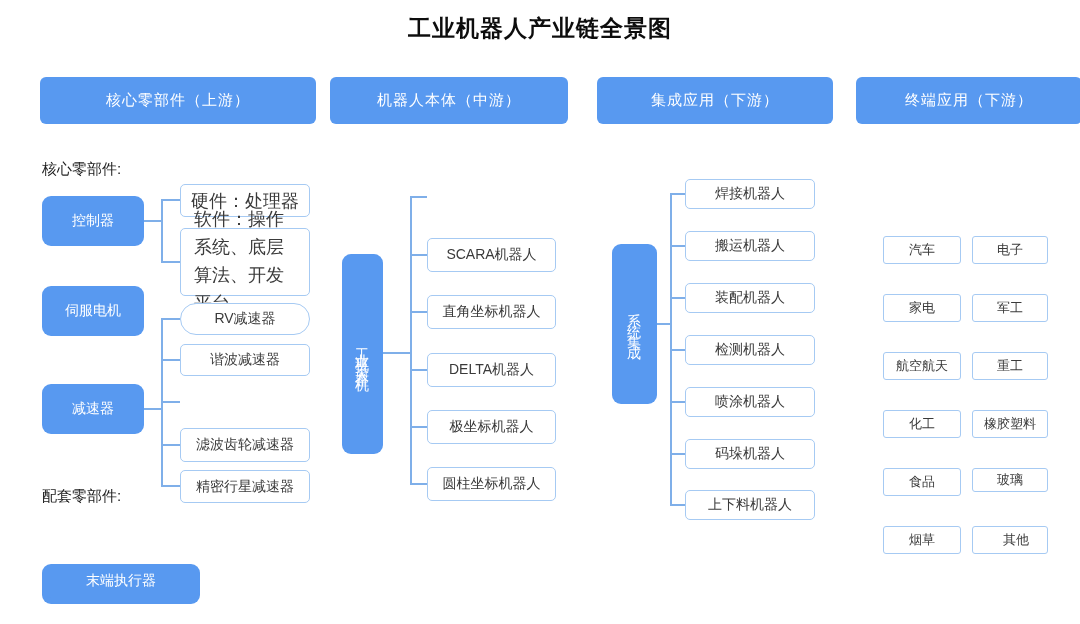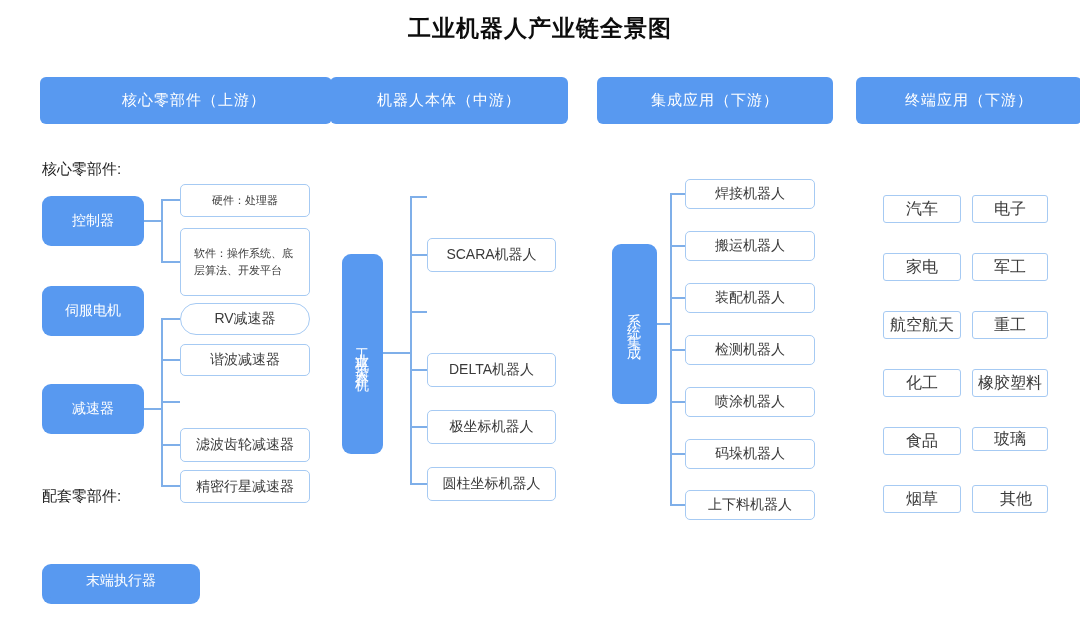--- a/index.html
+++ b/index.html
@@ -19,42 +19,42 @@
   }
   .bnode{
     position:absolute;background:var(--node-blue);color:#fff;border-radius:9px;
     display:flex;align-items:center;justify-content:center;font-size:14px;
   }
   .wbox{
     position:absolute;background:#fff;border:1.5px solid var(--box-border-blue);
     border-radius:5px;display:flex;align-items:center;justify-content:center;
     font-size:14px;color:#3a3a3a;box-sizing:border-box;
   }
-  .wbox.lg{font-size:11px;}
+  .wbox.lg{font-size:18px;}
   .wbox.txt-left{justify-content:flex-start;text-align:left;padding:6px 13px;line-height:1.55;}
   .ibox{
     position:absolute;background:#fff;border:1px solid var(--box-border-blue);
     border-radius:3px;display:flex;align-items:center;justify-content:center;
-    font-size:16px;color:#3a3a3a;box-sizing:border-box;
+    font-size:13px;color:#3a3a3a;box-sizing:border-box;margin-top:41px;
   }
   .vtext{writing-mode:vertical-rl;text-orientation:upright;letter-spacing:5px;}
   .vtext.wide{letter-spacing:11px;}
   .lbl{position:absolute;font-size:15px;color:#1c1c1c;}
   .hl,.vl{position:absolute;background:var(--connector-blue);}
   .hl{height:2px;}
   .vl{width:2px;}
 </style>
 </head>
 <body>
 
 <div id="stage" style="--node-blue: #5899F0; --connector-blue: #7FAFE9; --box-border-blue: #A6CAF3;">
 
   <div class="title">工业机器人产业链全景图</div>
 
-  <div class="hdr" style="left:40px;top:77px;width:276px;padding-left:16px;">核心零部件（上游）</div>
+  <div class="hdr" style="left:40px;top:77px;width:276px;">核心零部件（上游）</div>
   <div class="hdr" style="left:330px;top:77px;width:238px;">机器人本体（中游）</div>
   <div class="hdr" style="left:597px;top:77px;width:236px;">集成应用（下游）</div>
   <div class="hdr" style="left:856px;top:77px;width:226px;">终端应用（下游）</div>
 
   <div class="lbl" style="left:42px;top:160px;">核心零部件:</div>
 
   <div class="bnode" style="left:42px;top:196px;width:102px;height:50px;">控制器</div>
   <div class="bnode" style="left:42px;top:286px;width:102px;height:50px;">伺服电机</div>
   <div class="bnode" style="left:42px;top:384px;width:102px;height:50px;">减速器</div>
 
@@ -90,20 +90,21 @@
   <div class="hl" style="left:383px;top:352px;width:28px;"></div>
   <div class="vl" style="left:410px;top:196px;height:289px;"></div>
   <div class="hl" style="left:410px;top:196px;width:17px;"></div>
   <div class="hl" style="left:410px;top:254px;width:17px;"></div>
   <div class="hl" style="left:410px;top:311px;width:17px;"></div>
   <div class="hl" style="left:410px;top:369px;width:17px;"></div>
   <div class="hl" style="left:410px;top:426px;width:17px;"></div>
   <div class="hl" style="left:410px;top:483px;width:17px;"></div>
 
   <div class="wbox" style="left:427px;top:238px;width:129px;height:34px;">SCARA机器人</div>
+  <div class="wbox" style="left:427px;top:295px;width:129px;height:34px;">直角坐标机器人</div>
   <div class="wbox" style="left:427px;top:353px;width:129px;height:34px;">DELTA机器人</div>
   <div class="wbox" style="left:427px;top:410px;width:129px;height:34px;">极坐标机器人</div>
   <div class="wbox" style="left:427px;top:467px;width:129px;height:34px;">圆柱坐标机器人</div>
 
   <div class="bnode" style="left:612px;top:244px;width:45px;height:160px;">
     <span class="vtext wide">系统集成</span>
   </div>
 
   <div class="hl" style="left:657px;top:323px;width:14px;"></div>
   <div class="vl" style="left:670px;top:193px;height:313px;"></div>

